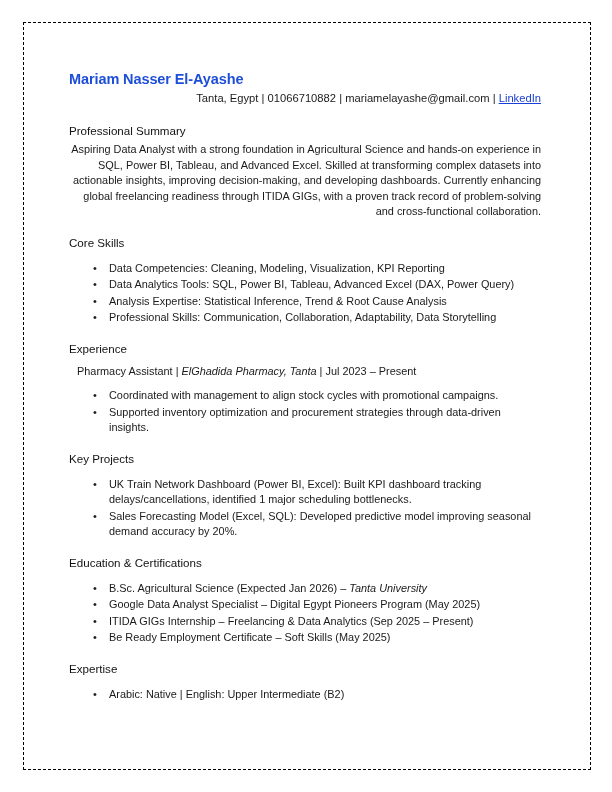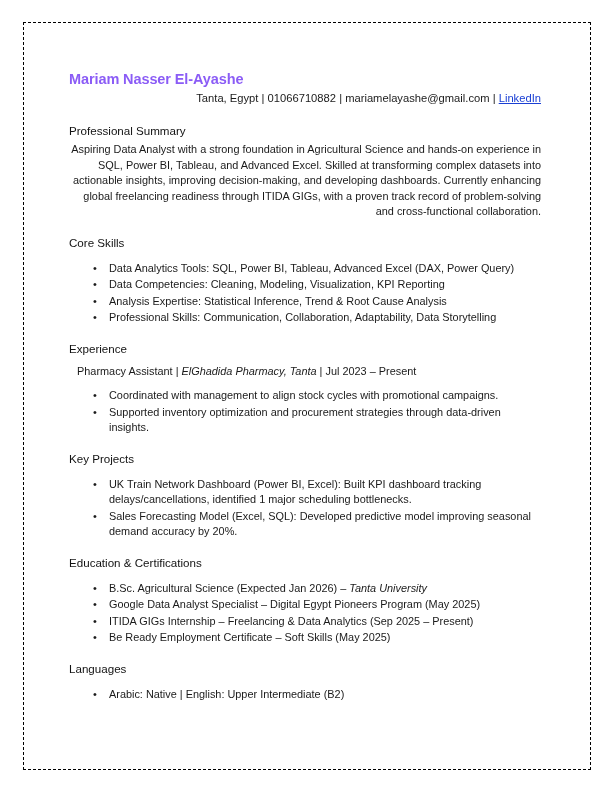--- a/index.html
+++ b/index.html
@@ -37,21 +37,21 @@
     position: absolute;
     left: 69px;
     top: 70px;
     width: 472px;
   }
 
   .name {
     font-size: 14.5px;
     font-weight: bold;
     letter-spacing: -0.1px;
-    color: #8b5cf6;
+    color: #1d4ed8;
     line-height: 1.25;
     margin: 0 0 3px 0;
   }
 
   .contact-line {
     font-size: 11.2px;
     color: #1a1a1a;
     line-height: 1.35;
     margin: 0 0 17px 4px;
     white-space: nowrap;
@@ -159,22 +159,22 @@
     </div>
 
     <div class="section" data-name="section-professional-summary">
       <div class="section-heading" data-name="section-heading-professional-summary">Professional Summary</div>
       <p class="body-para" data-name="professional-summary-paragraph">Aspiring Data Analyst with a strong foundation in Agricultural Science and hands-on experience in SQL, Power BI, Tableau, and Advanced Excel. Skilled at transforming complex datasets into actionable insights, improving decision-making, and developing dashboards. Currently enhancing global freelancing readiness through ITIDA GIGs, with a proven track record of problem-solving and cross-functional collaboration.</p>
     </div>
 
     <div class="section" data-name="section-core-skills">
       <div class="section-heading" data-name="section-heading-core-skills">Core Skills</div>
       <ul class="bullets" data-name="core-skills-list" id="core-skills-list">
+          <li data-name="core-skill-item">Data Competencies: Cleaning, Modeling, Visualization, KPI Reporting</li>
           <li data-name="core-skill-item">Data Analytics Tools: SQL, Power BI, Tableau, Advanced Excel (DAX, Power Query)</li>
-          <li data-name="core-skill-item">Data Competencies: Cleaning, Modeling, Visualization, KPI Reporting</li>
           <li data-name="core-skill-item">Analysis Expertise: Statistical Inference, Trend &amp; Root Cause Analysis</li>
           <li data-name="core-skill-item">Professional Skills: Communication, Collaboration, Adaptability, Data Storytelling</li>
         </ul>
     </div>
 
     <div class="section" data-name="section-experience">
       <div class="section-heading" data-name="section-heading-experience">Experience</div>
       <div class="subtitle-line" data-name="experience-job-line">
         <span data-name="experience-job-title">Pharmacy Assistant</span>
         <span data-name="experience-separator-1">|</span>
@@ -200,20 +200,20 @@
       <div class="section-heading" data-name="section-heading-education">Education &amp; Certifications</div>
       <ul class="bullets" data-name="education-list" id="education-list">
           <li data-name="education-item"><span data-name="education-item-text">B.Sc. Agricultural Science (Expected Jan 2026) – </span><span class="italic" data-name="education-item-institution">Tanta University</span></li>
           <li data-name="education-item"><span data-name="education-item-text">Google Data Analyst Specialist – Digital Egypt Pioneers Program (May 2025)</span></li>
           <li data-name="education-item"><span data-name="education-item-text">ITIDA GIGs Internship – Freelancing &amp; Data Analytics (Sep 2025 – Present)</span></li>
           <li data-name="education-item"><span data-name="education-item-text">Be Ready Employment Certificate – Soft Skills (May 2025)</span></li>
         </ul>
     </div>
 
     <div class="section" data-name="section-languages">
-      <div class="section-heading" data-name="section-heading-languages">Languages</div>
+      <div class="section-heading" data-name="section-heading-languages">Expertise</div>
       <ul class="bullets" data-name="languages-list" id="languages-list">
           <li data-name="language-item">Arabic: Native | English: Upper Intermediate (B2)</li>
         </ul>
     </div>
 
   </div>
 </div>
 
 </body></html>

